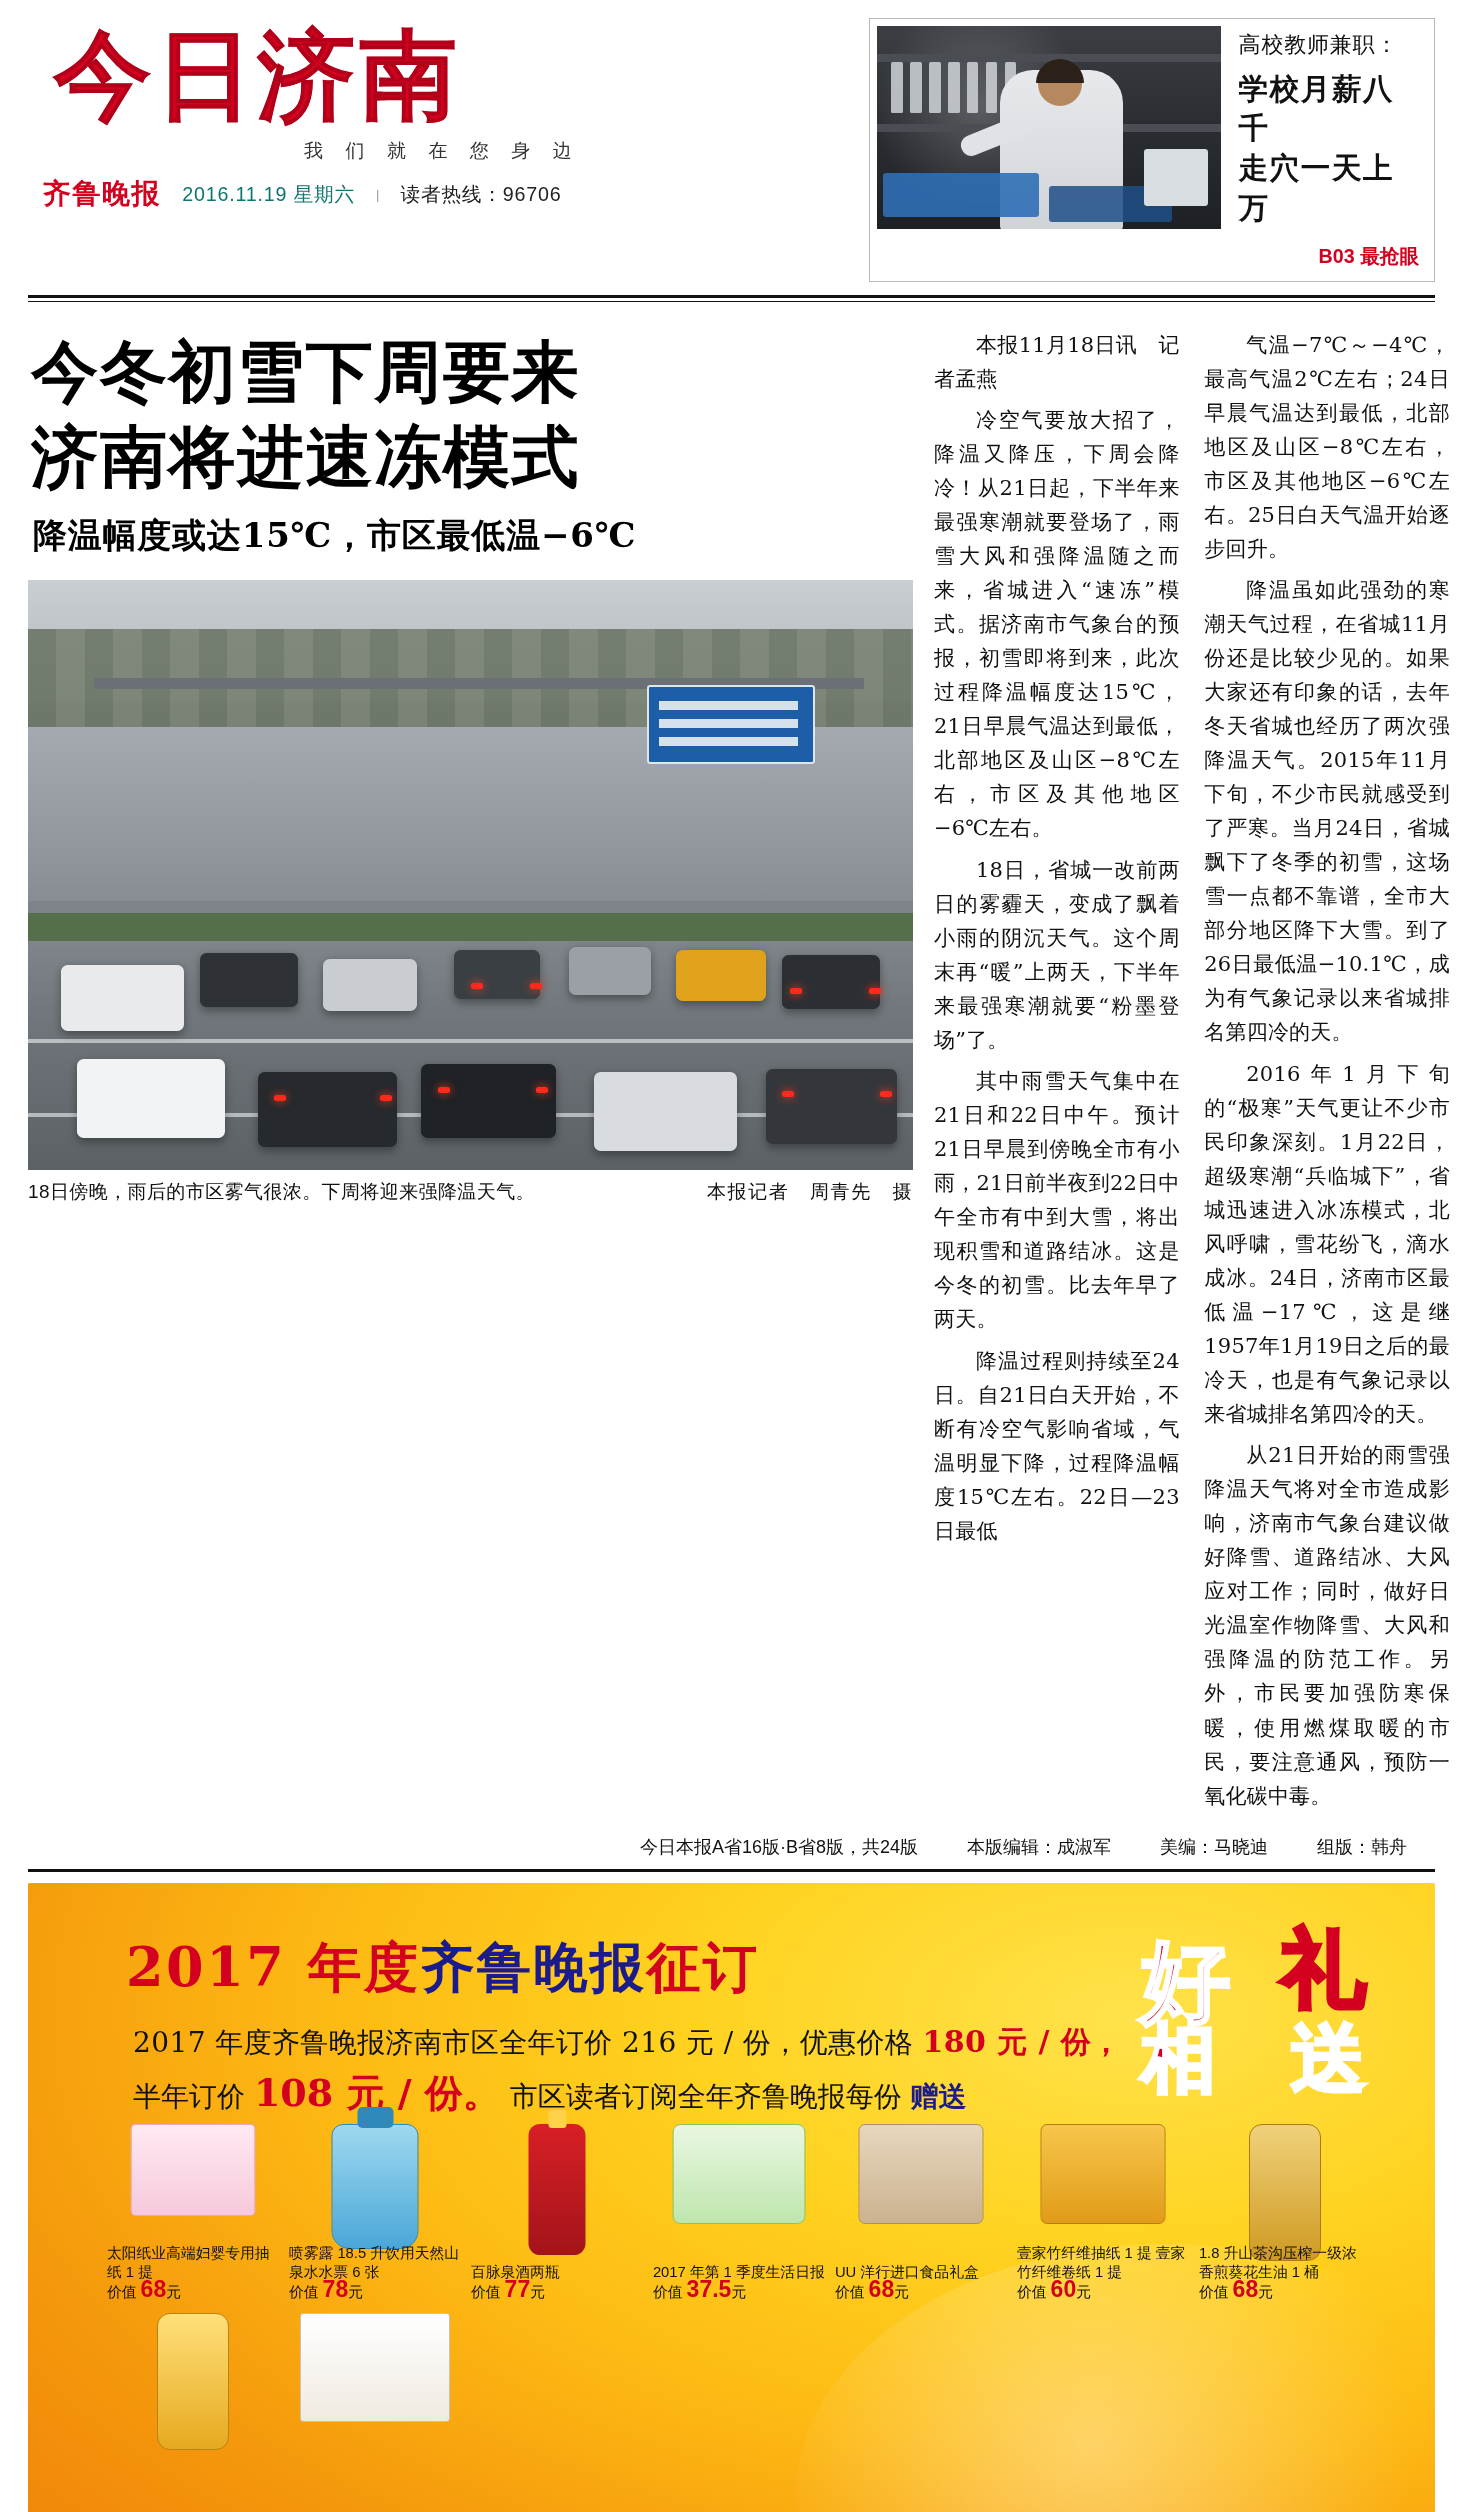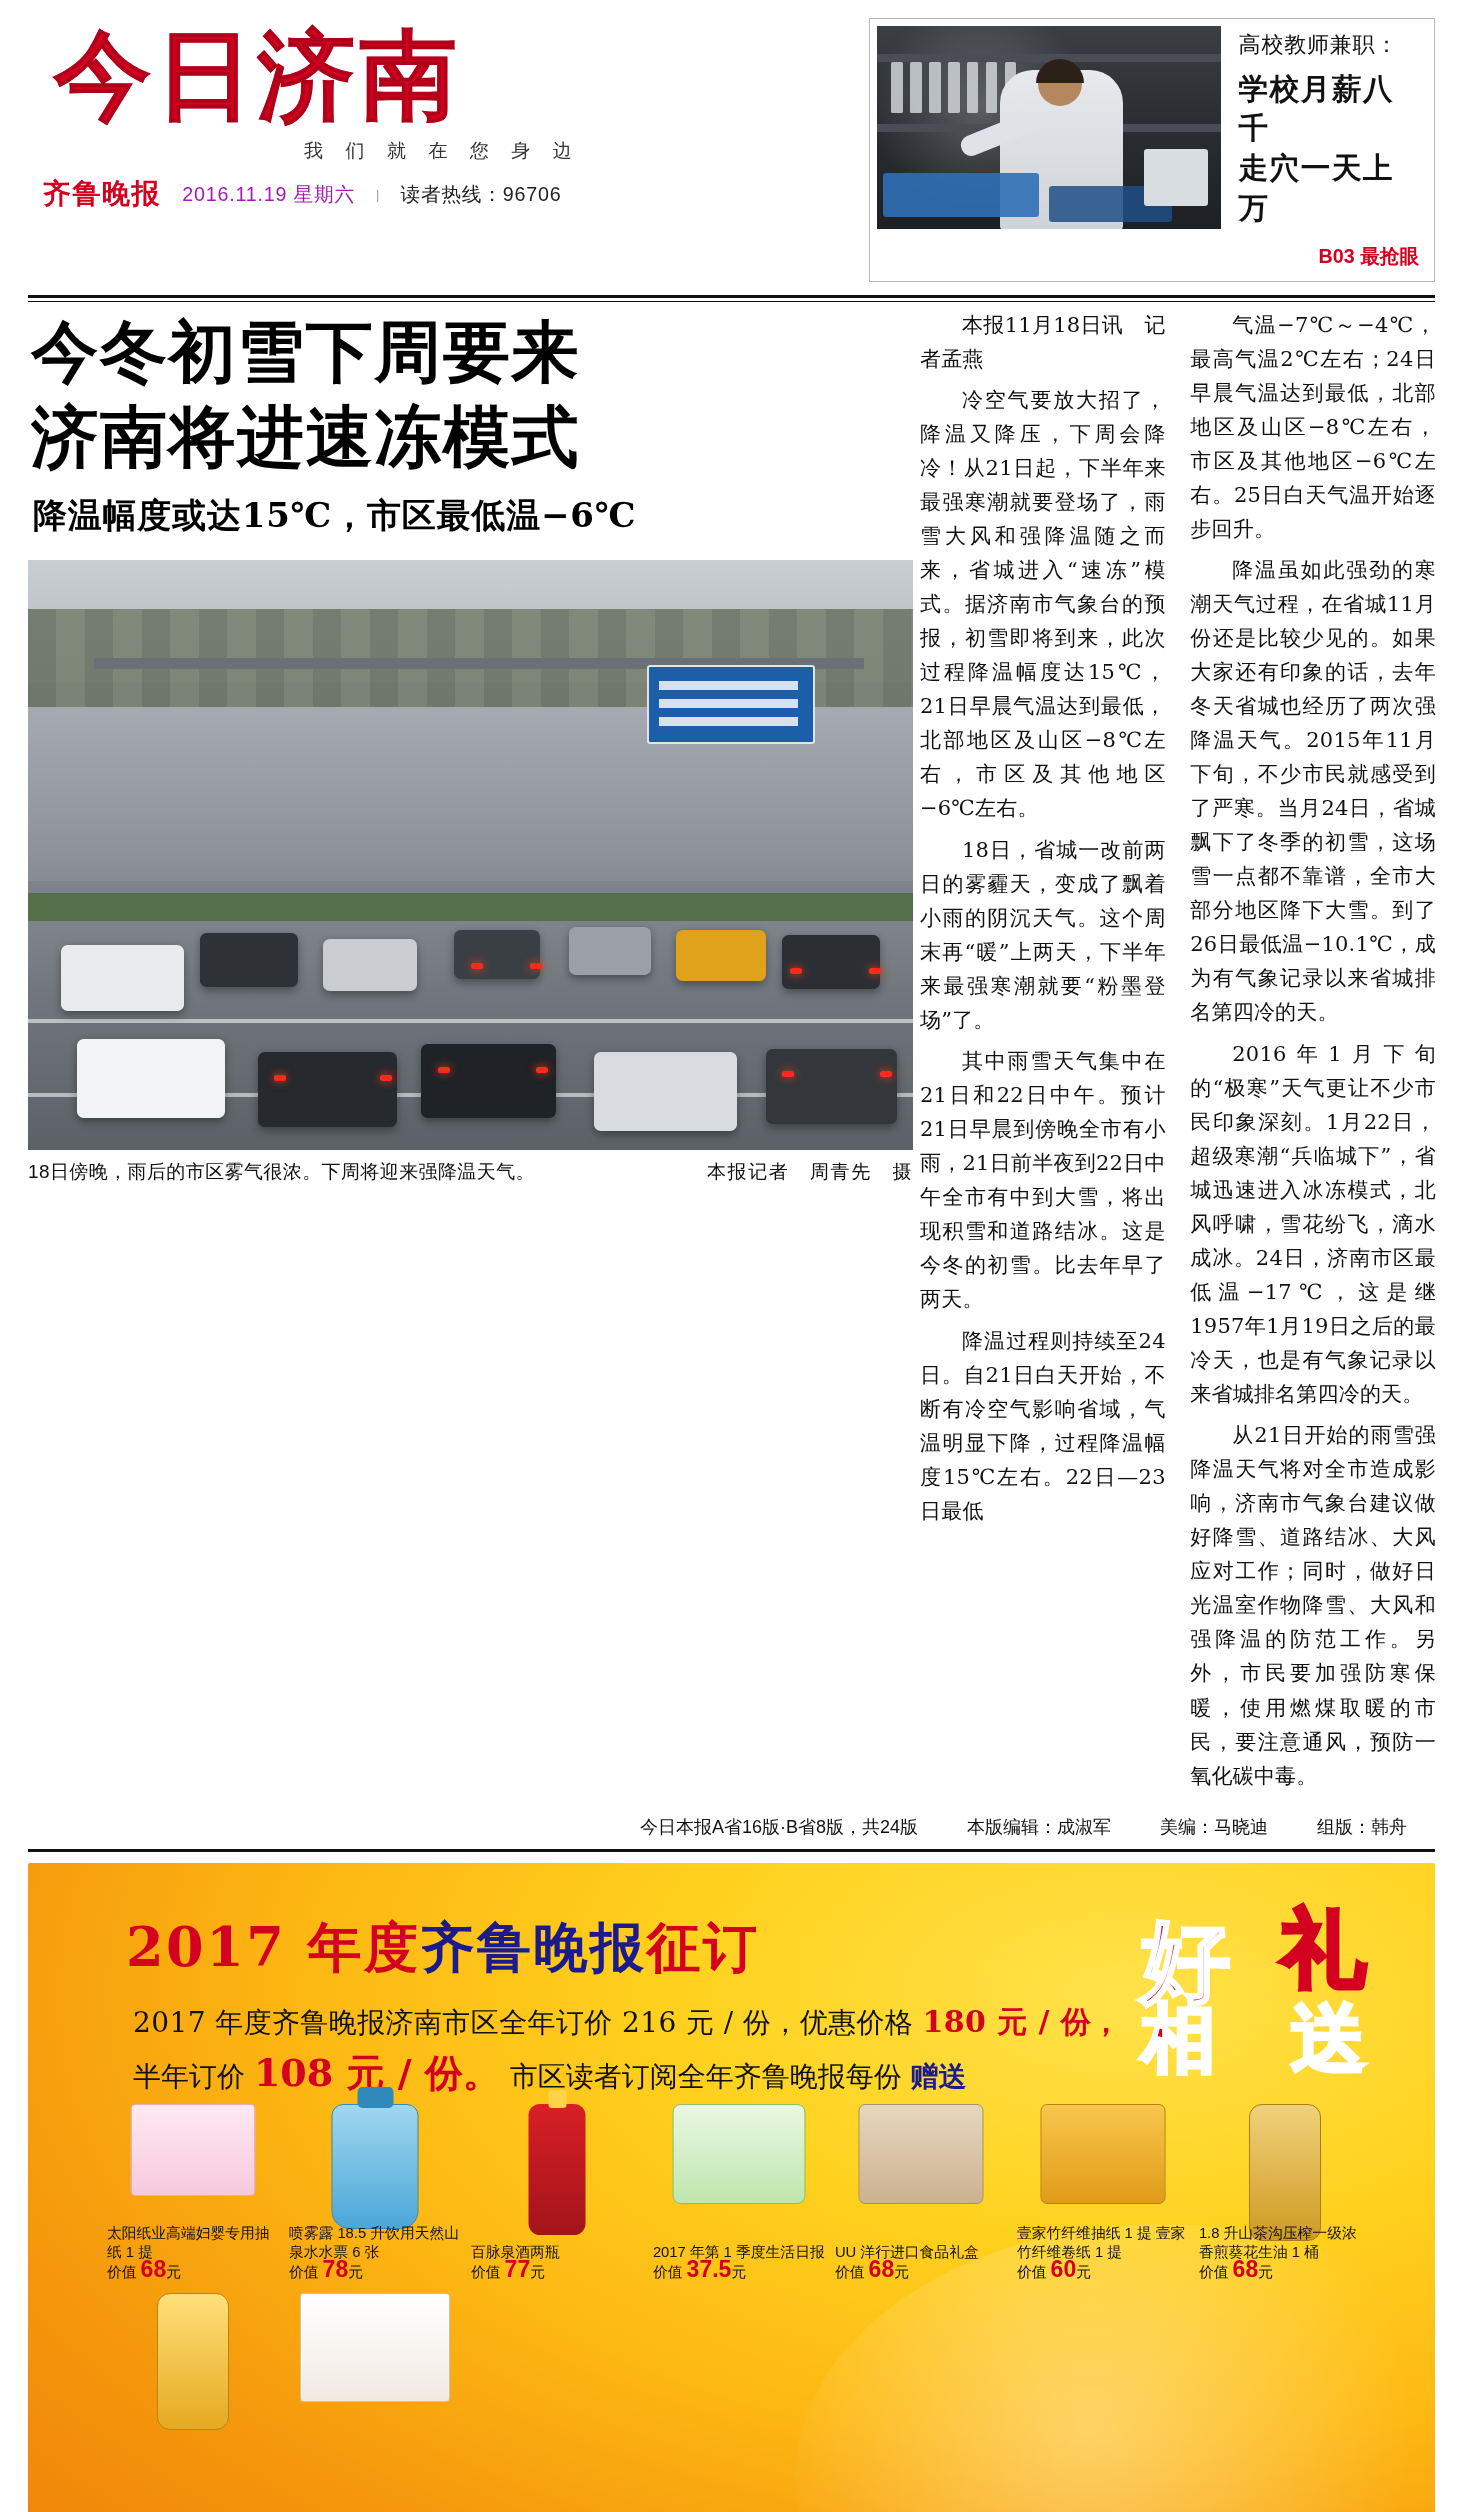--- a/index.html
+++ b/index.html
@@ -11,21 +11,21 @@
   .masthead{display:flex;align-items:flex-start;justify-content:space-between;}
   .mh-left{width:828px;position:relative;}
   .logo{font-family:"DejaVu Serif","Liberation Serif",serif;font-weight:bold;color:#d4001f;
         font-size:97px;letter-spacing:4.9px;line-height:1.05;margin:6.6px 0 0 26px;
         -webkit-text-stroke:0.8px #b0001a;}
   .slogan{margin:11.5px 0 0 0;text-align:center;font-size:19px;color:#333;letter-spacing:8.2px;
           font-family:"DejaVu Serif","Liberation Serif",serif;}
   .mh-meta{display:flex;align-items:center;gap:21px;margin:11.5px 0 0 14.8px;}
   .qlwb{font-family:"DejaVu Serif","Liberation Serif",serif;font-weight:bold;color:#d4001f;
         font-size:28px;letter-spacing:1.6px;}
-  .mh-date{font-size:19.7px;color:#a21caf;letter-spacing:0.8px;}
+  .mh-date{font-size:19.7px;color:#0f766e;letter-spacing:0.8px;}
   .mh-sep{color:#999;}
   .mh-hot{font-size:19.7px;color:#222;letter-spacing:0.8px;}
 
   .mh-right{width:566px;border:0.8px solid #b9b9b9;box-sizing:border-box;display:flex;
             padding:6.6px;background:#fff;}
   .mh-photo{width:344px;height:203px;position:relative;overflow:hidden;background:#2b2f33;}
   .mh-photo .lab{position:absolute;inset:0;
       background:
         radial-gradient(circle at 30% 40%, rgba(255,255,255,.22), rgba(0,0,0,0) 40%),
         linear-gradient(180deg,#3b3f44 0%,#2b2e33 45%,#1d2024 100%);}
@@ -46,21 +46,21 @@
   .mh-cap{flex:1;padding:4.9px 8.2px 4.9px 18px;display:flex;flex-direction:column;justify-content:center;}
   .mh-cap .l1{font-size:22px;color:#111;letter-spacing:0.8px;margin-bottom:8.2px;}
   .mh-cap .l2{font-family:"DejaVu Serif","Liberation Serif",serif;font-weight:bold;font-size:29.5px;
               color:#111;letter-spacing:1.6px;line-height:1.35;}
   .mh-cap .pg{margin-top:14.8px;text-align:right;color:#d4001f;font-weight:bold;font-size:19.7px;}
 
   .rule-thick{border-top:3.3px solid #111;margin:13px 0 0 0;}
   .rule-thin{border-top:0.8px solid #111;margin:2.5px 0 0 0;}
 
   
-  .main{display:flex;gap:7px;margin-top:6px;}
+  .main{display:flex;gap:21px;margin-top:26px;}
   .left-col{width:893px;}
   .headline{font-family:"DejaVu Serif","Liberation Serif",serif;font-weight:bold;font-size:67px;
             line-height:1.22;letter-spacing:1.6px;color:#000;margin:3.3px 0 0 3.3px;}
   .subhead{font-family:"DejaVu Serif","Liberation Serif",serif;font-weight:bold;font-size:34px;
            letter-spacing:0.8px;margin:14.8px 0 0 4.9px;color:#000;}
   .photo-wrap{margin-top:21px;width:885px;height:590px;position:relative;overflow:hidden;}
   .road{position:absolute;inset:0;
       background:linear-gradient(180deg,#b9bfc4 0%,#a7adb2 22%,#8e9499 48%,#6f757a 75%,#5b6165 100%);}
   .sky{position:absolute;left:0;right:0;top:0;height:123px;background:linear-gradient(180deg,#c9ced2,#b3b9bd);}
   .trees{position:absolute;top:49px;left:0;right:0;height:98px;

